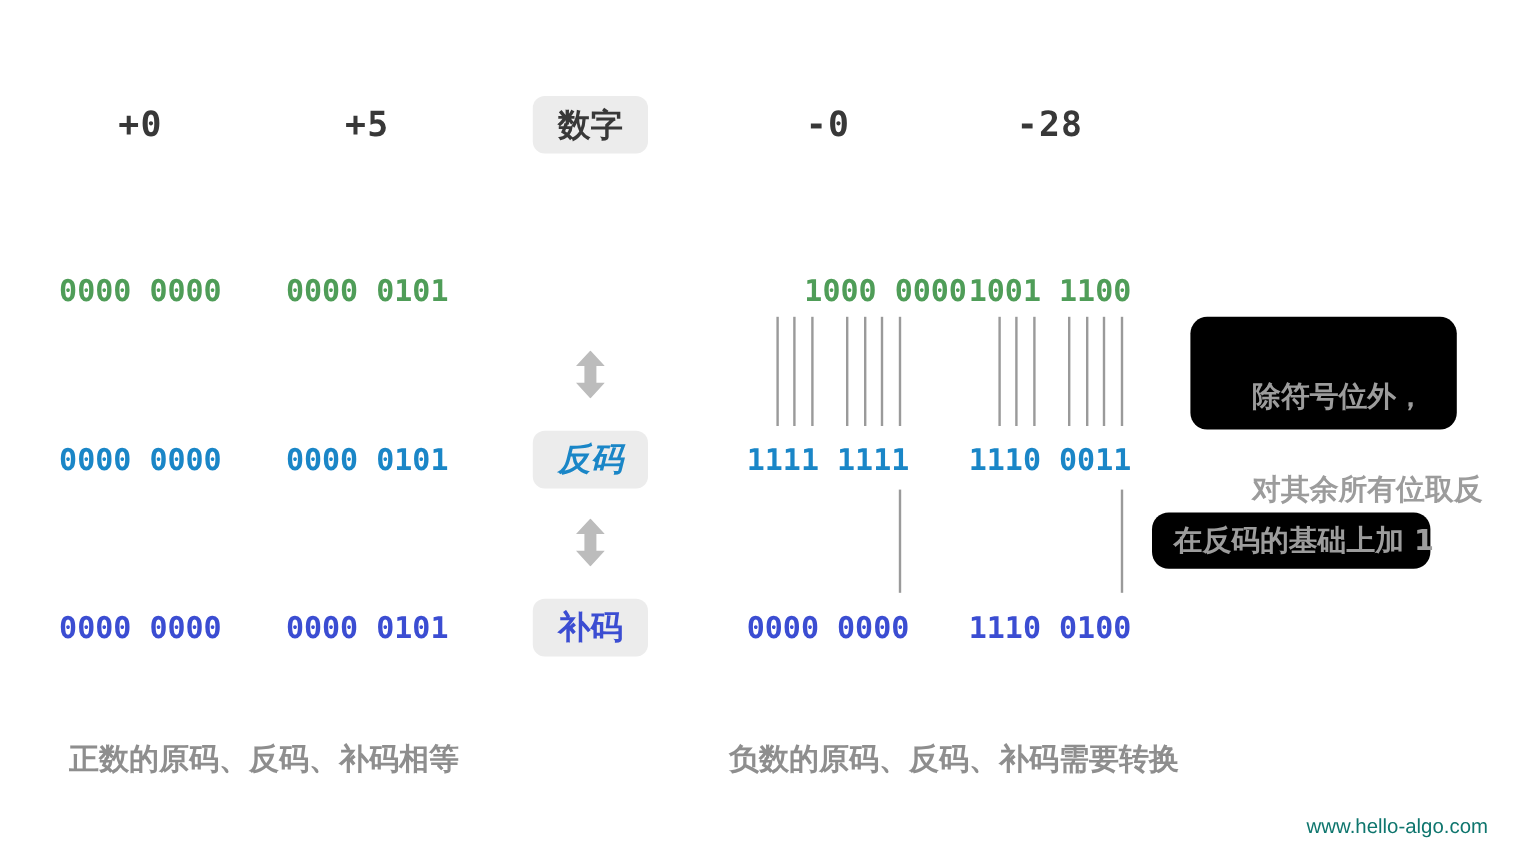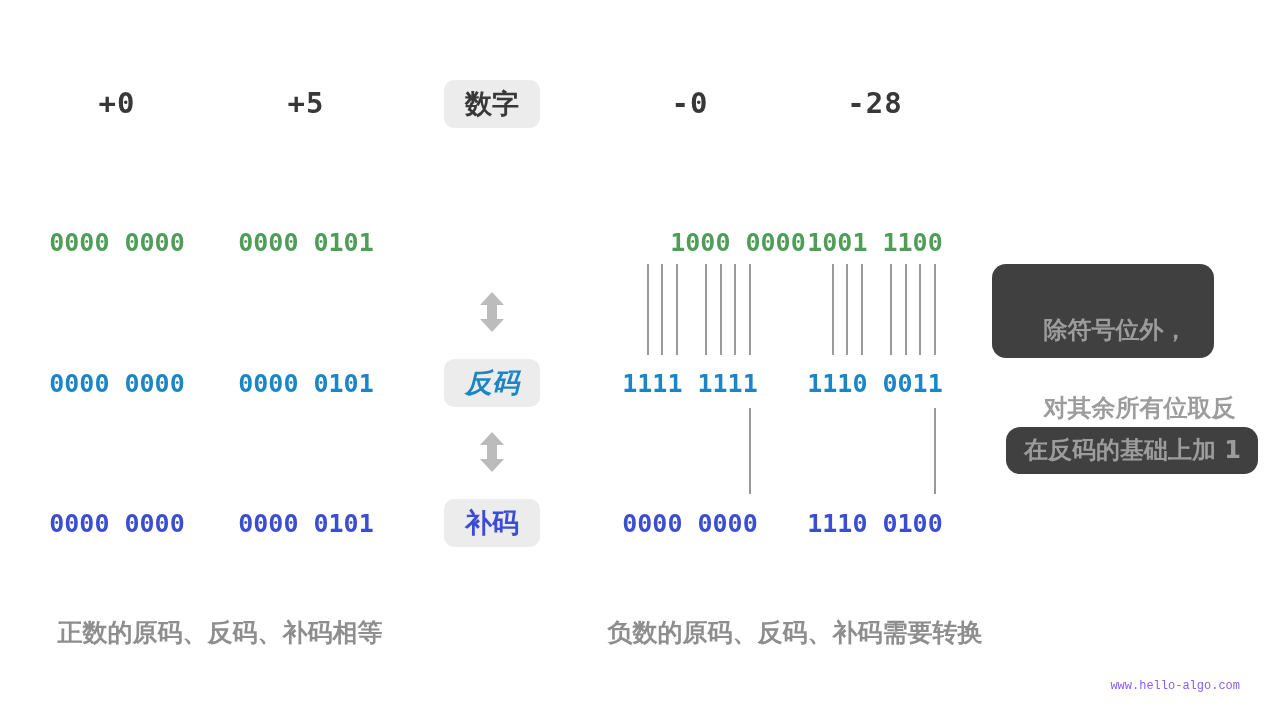--- a/index.html
+++ b/index.html
@@ -34,35 +34,35 @@
   .badge-dark{color:#383838;}
   .arrow{
     position:absolute;transform:translate(-50%,-50%);
     width:24px;height:40px;
   }
   .tick{
     position:absolute;width:1.5px;background:#9a9a9a;
   }
   .note{
     position:absolute;
-    background:#404040;border-radius:14px;
+    background:#000000;border-radius:14px;
     color:#9c9c9c;font-weight:bold;font-size:24px;
     line-height:39px;
     padding:8px 18px;
     box-sizing:border-box;
     white-space:pre;
   }
   .caption{
     position:absolute;transform:translate(-50%,-50%);
     color:#8e8e8e;font-weight:bold;font-size:25px;white-space:pre;
   }
   .watermark{
     position:absolute;
-    font-family:Liberation Mono, monospace;
-    font-size:12px;color:#8b5cf6;white-space:pre;
+    font-family:Liberation Sans, sans-serif;
+    font-size:17px;color:#0f766e;white-space:pre;
   }
 </style>
 </head>
 <body>
 
 <div class="canvas">
 
   <div class="cell hdr" style="left:117px;top:103px;">+0</div>
   <div class="cell hdr" style="left:306px;top:103px;">+5</div>
   <div class="badge badge-dark" style="left:492px;top:104px;">数字</div>
@@ -111,20 +111,20 @@
   <div class="cell bin indigo" style="left:306px;top:523px;">0000 0101</div>
   <div class="badge indigo" style="left:492px;top:523px;">补码</div>
   <div class="cell bin indigo" style="left:690px;top:523px;">0000 0000</div>
   <div class="cell bin indigo" style="left:875px;top:523px;text-align:center;">1110 0100</div>
 
   <div class="note" style="left:992px;top:264px;width:222px;height:94px;">
     <span>除符号位外，</span><br>
     <span>对其余所有位取反</span>
   </div>
 
-  <div class="note" style="left:1006px;top:427px;width:252px;height:47px;line-height:31px;">在反码的基础上加 1</div>
+  <div class="note" style="left:960px;top:427px;width:232px;height:47px;line-height:31px;">在反码的基础上加 1</div>
 
   <div class="caption" style="left:220px;top:632px;">正数的原码、反码、补码相等</div>
   <div class="caption" style="left:795px;top:632px;">负数的原码、反码、补码需要转换</div>
 
   <div class="watermark" style="right:40px;top:679px;">www.hello-algo.com</div>
 
 </div>
 
 </body></html>

